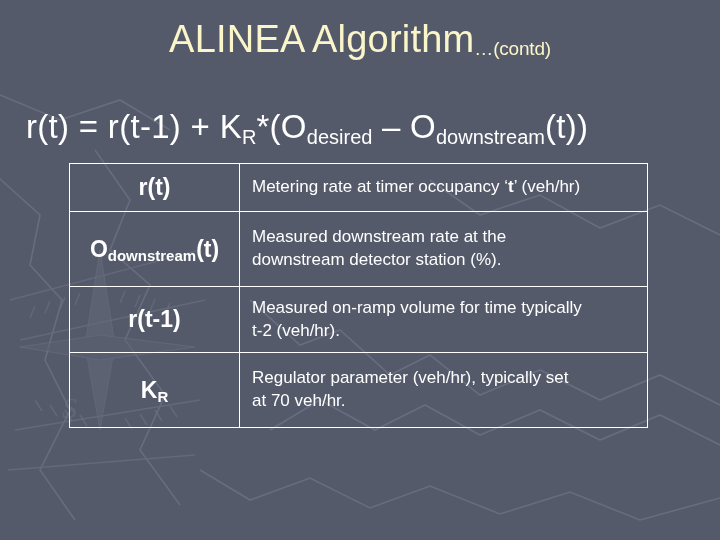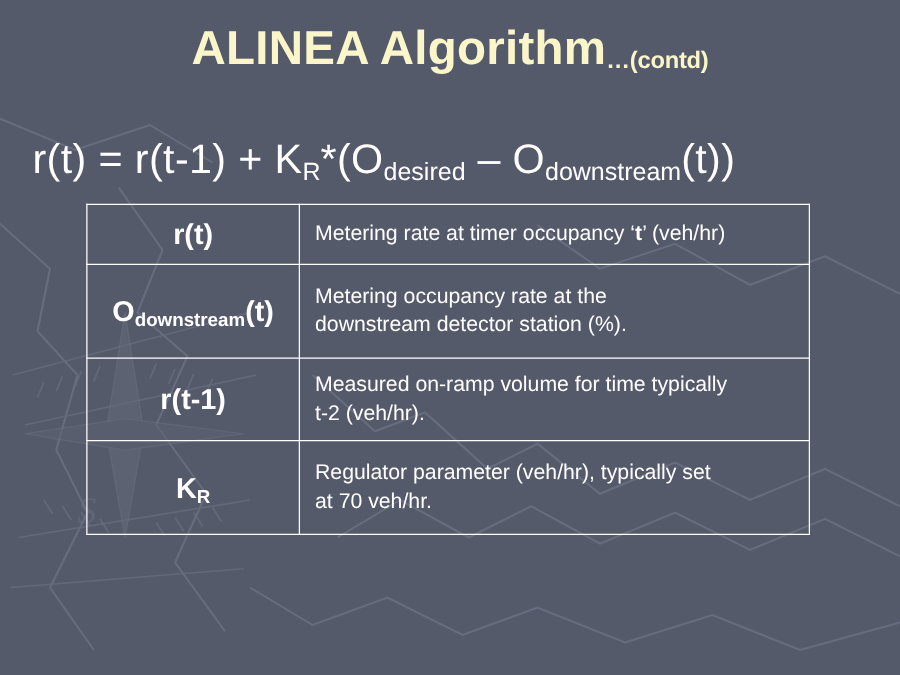--- a/index.html
+++ b/index.html
@@ -24,21 +24,20 @@
     z-index:0;
   }
 
   
   #title-bar {
     position:absolute;
     left:0; right:0; top:18px;
     text-align:center;
     z-index:2;
     white-space:nowrap;
-    font-weight:bold;
   }
   #title-main {
     font-size:38px;
     color:#faf6c9;
     letter-spacing:0.2px;
   }
   #title-suffix {
     font-size:19px;
     color:#faf6c9;
     vertical-align:baseline;
@@ -171,21 +170,21 @@
       </td>
       <td class="desc">
         <span>Metering rate at timer occupancy ‘</span><b>t</b><span>’ (veh/hr)</span><span></span>
       </td>
     </tr>
     <tr class="r3">
       <td class="sym">
         <span>O</span><sub>downstream</sub><span>(t)</span>
       </td>
       <td class="desc">
-        <span>Metering occupancy rate at the</span><b></b><span></span><br>
+        <span>Measured downstream rate at the</span><b></b><span></span><br>
         <span>downstream detector station (%).</span>
       </td>
     </tr>
     <tr class="r4">
       <td class="sym">
         <span>r(t-1)</span><sub></sub><span></span>
       </td>
       <td class="desc">
         <span>Measured on-ramp volume for time typically</span><b></b><span></span><br>
         <span>t-2 (veh/hr).</span>

